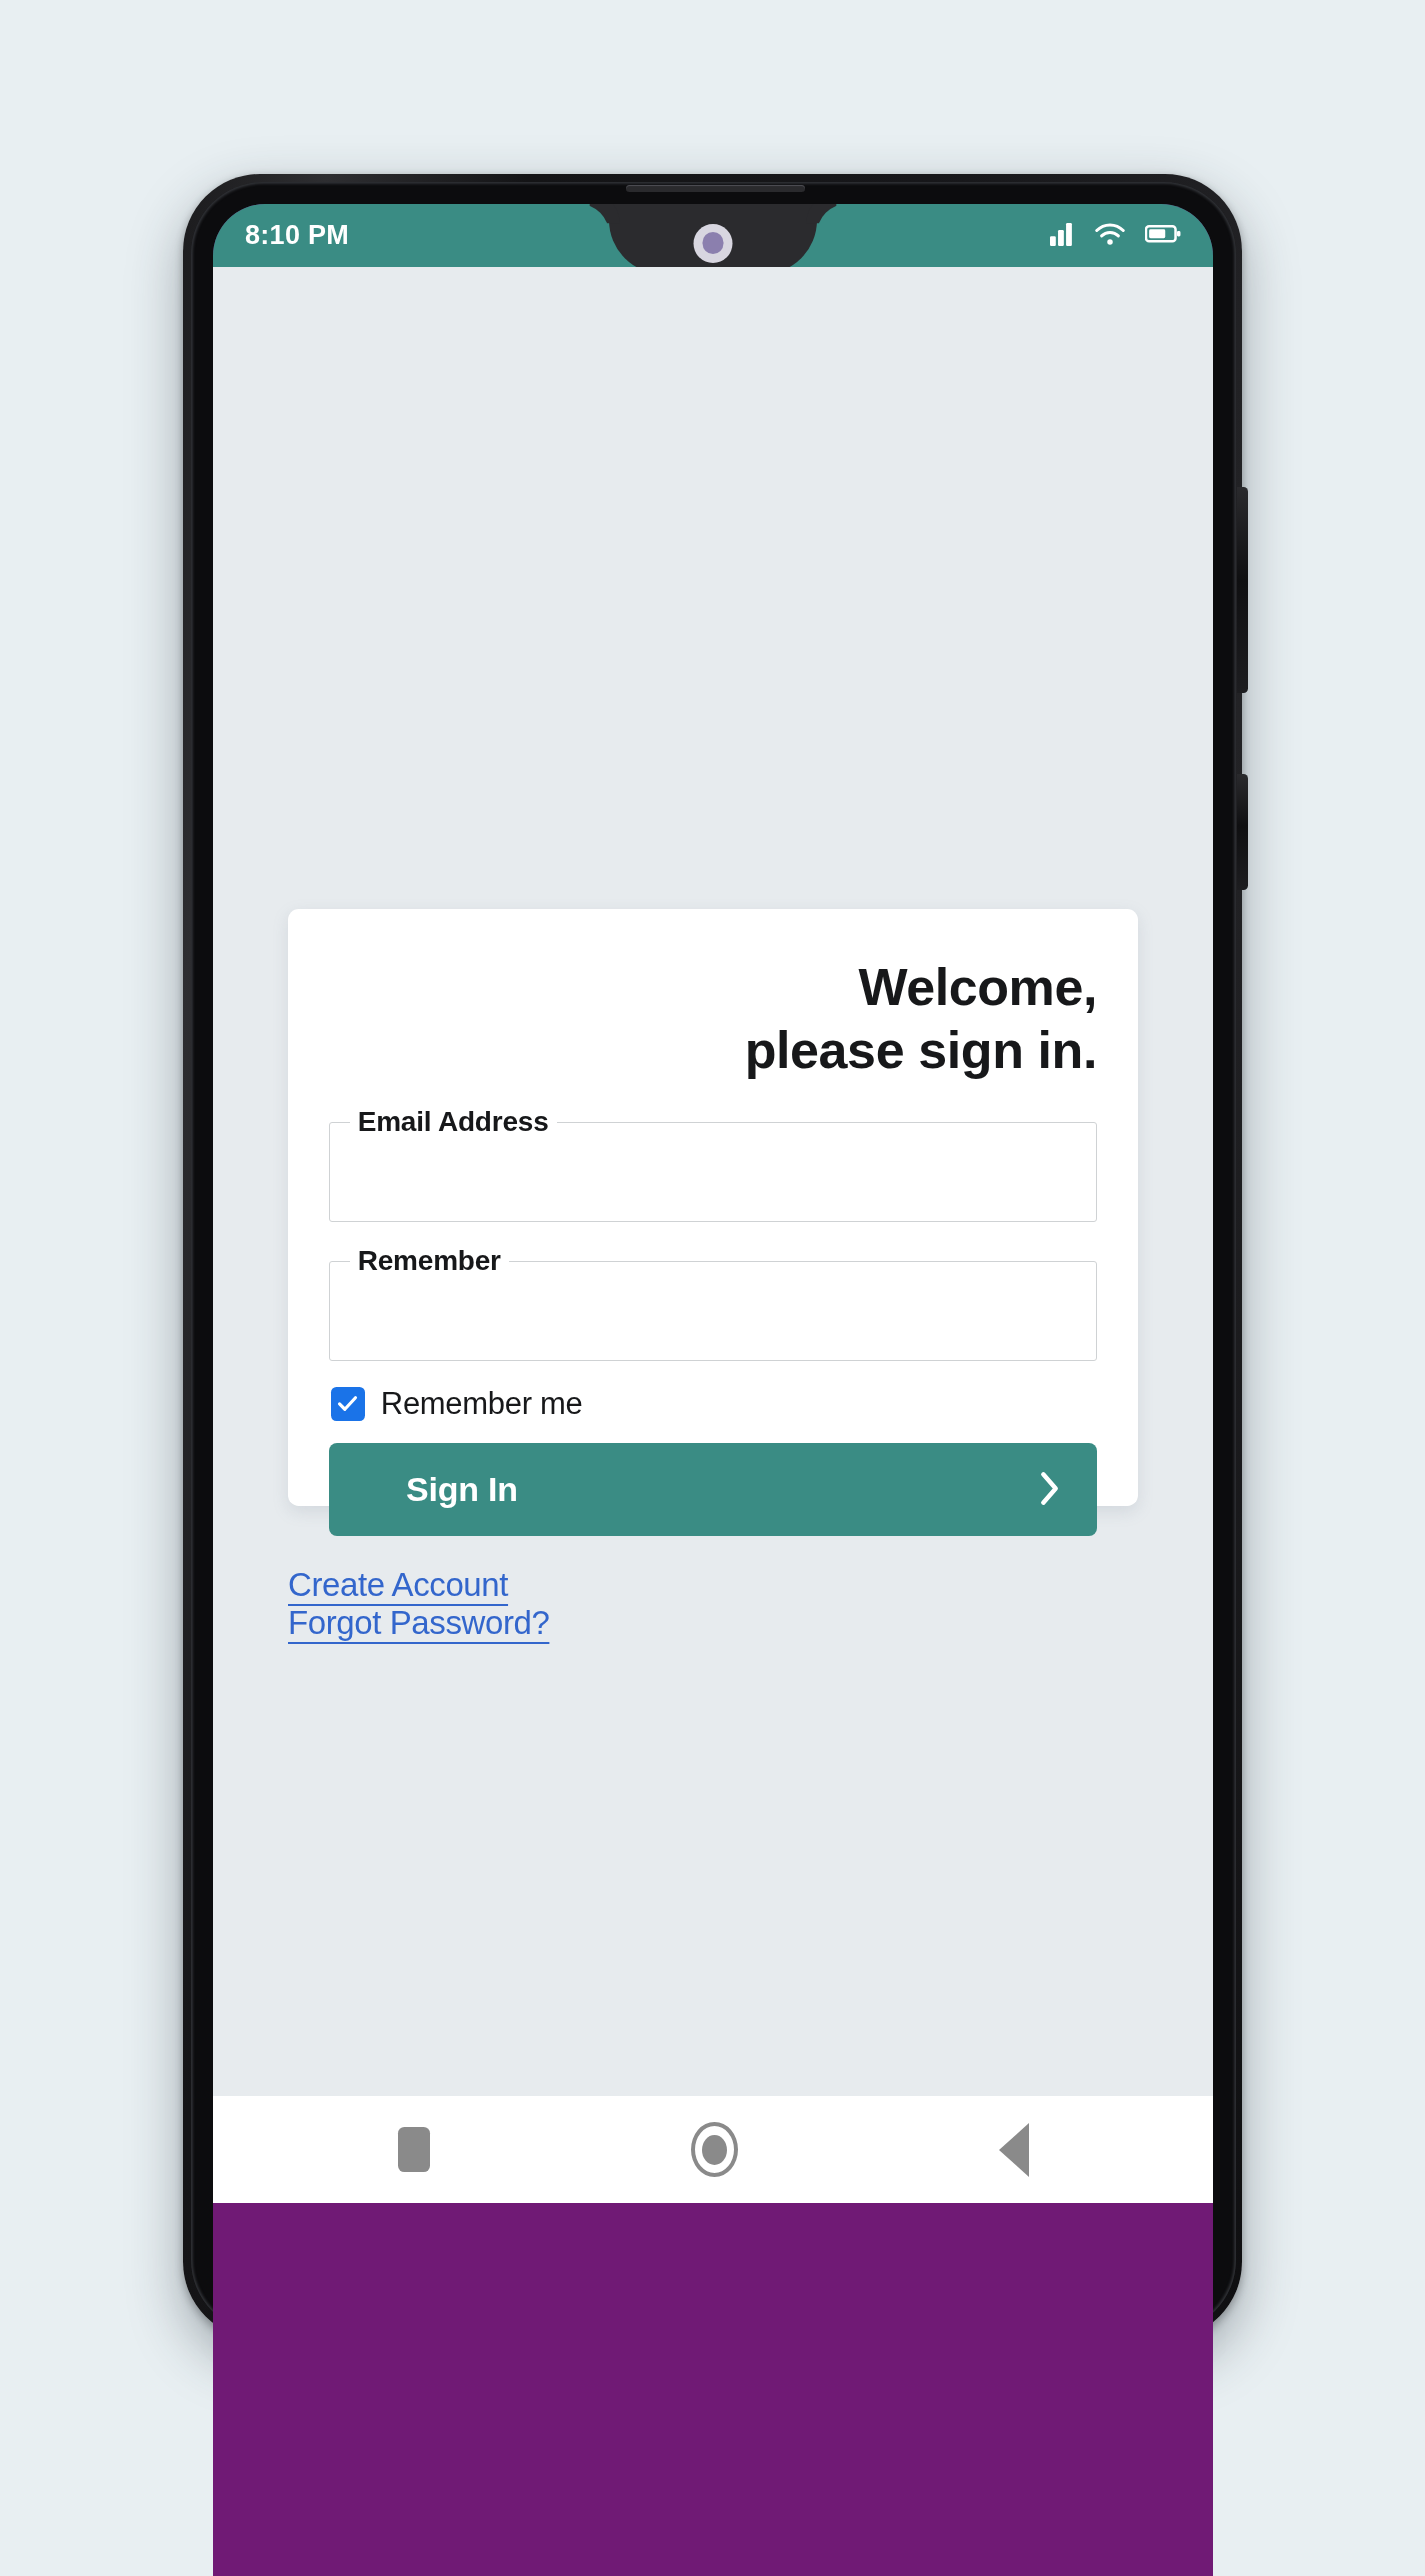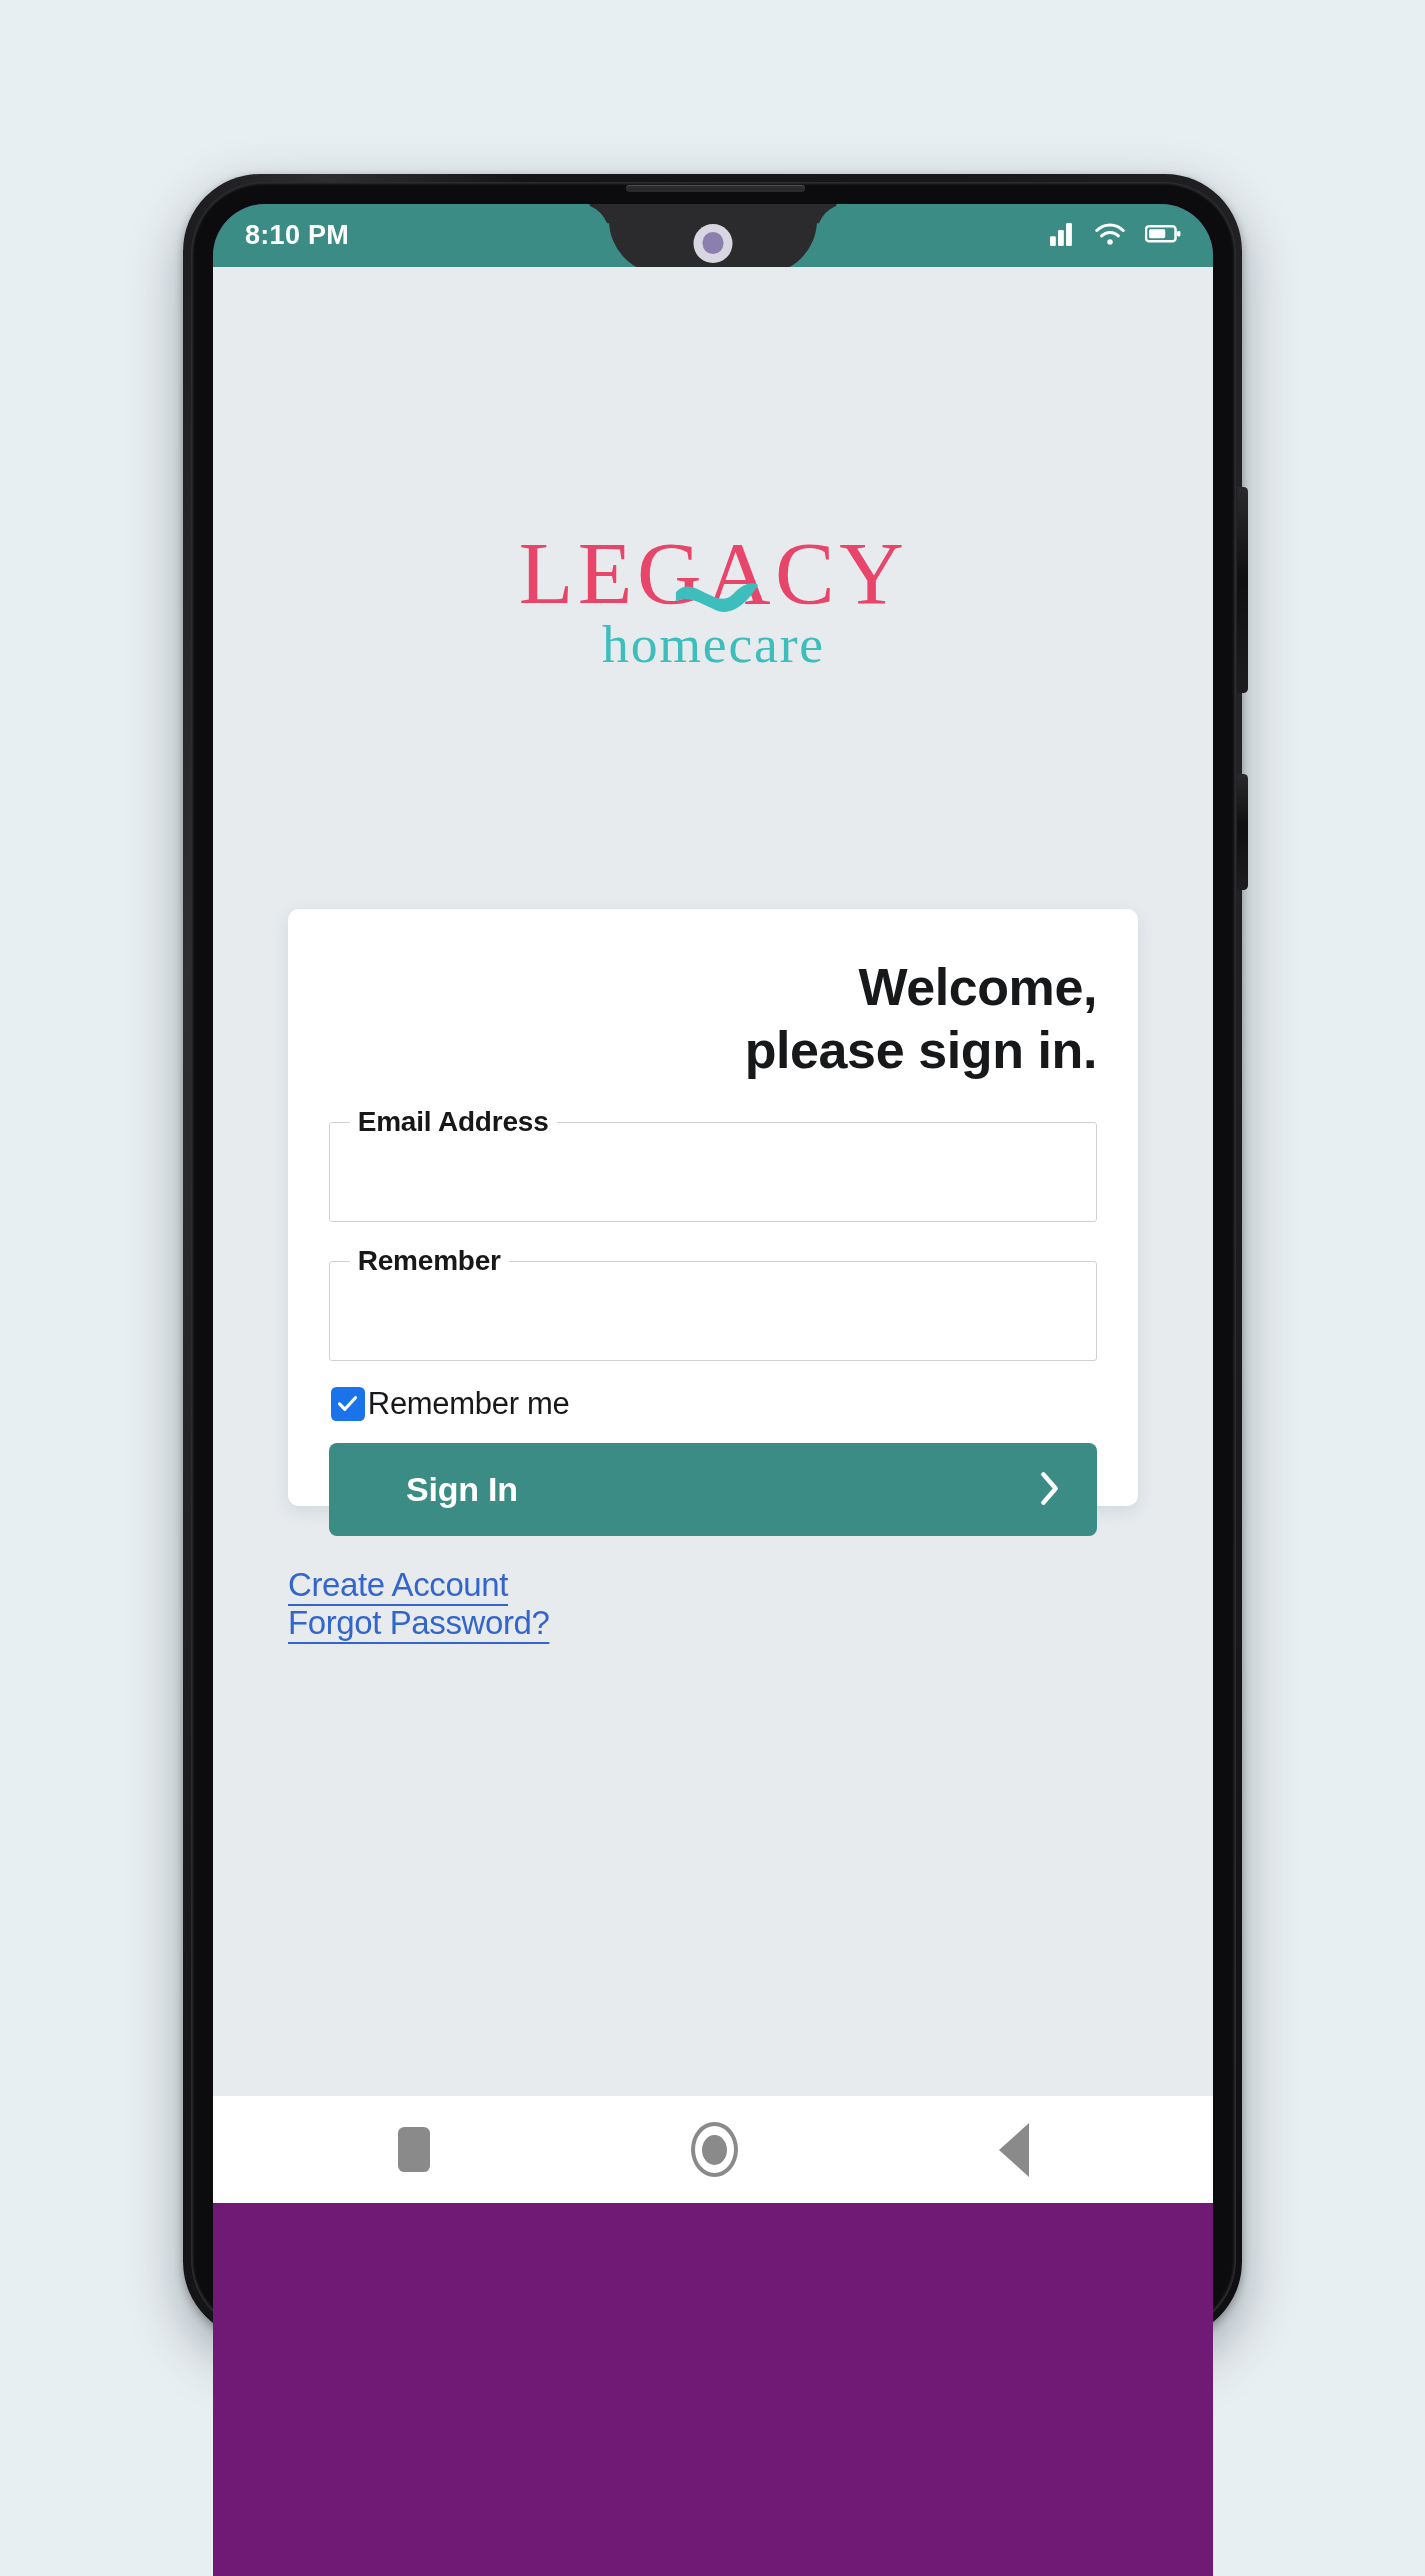--- a/index.html
+++ b/index.html
@@ -248,21 +248,21 @@
     border-radius: 5.4px;
     background: #1a73e8;
     display: flex;
     align-items: center;
     justify-content: center;
     flex: 0 0 auto;
   }
   .remember-label {
     font-size: 31px;
     color: #17181a;
-    margin-left: 3px;
+    margin-left: 16px;
     letter-spacing: -0.3px;
   }
 
   
   .signin-btn {
     margin-top: 21.5px;
     width: 100%;
     height: 93px;
     background: #3A8C84;
     border: none;
@@ -387,27 +387,20 @@
       </span>
     </div>
 
     <div class="notch"></div>
     <div class="camera">
       <div class="camera-lens"></div>
     </div>
 
     <div class="app-body">
 
-      <div class="logo-wrap">
-        <svg class="logo-svg" width="501" height="161" viewBox="0 0 560 180">
-          <text x="280" y="86" text-anchor="middle" font-family="'Liberation Serif', serif" font-size="100" letter-spacing="5" fill="#E8456B">LEGACY</text>
-          <path d="M238 74 C258 52, 282 96, 302 76 C314 64, 322 62, 330 66 C318 86, 300 102, 282 94 C266 87, 254 78, 238 84 Z" fill="#3EBDBD"></path>
-          <text x="280" y="152" text-anchor="middle" font-family="'Liberation Serif', serif" font-size="60" letter-spacing="2" fill="#3EBDBD">homecare</text>
-        </svg>
-      </div>
 
       <div class="card">
 
         <div class="welcome">
           <div>Welcome,</div>
           <div>please sign in.</div>
         </div>
 
         <div class="field">
           <span class="field-label">Email Address</span>

